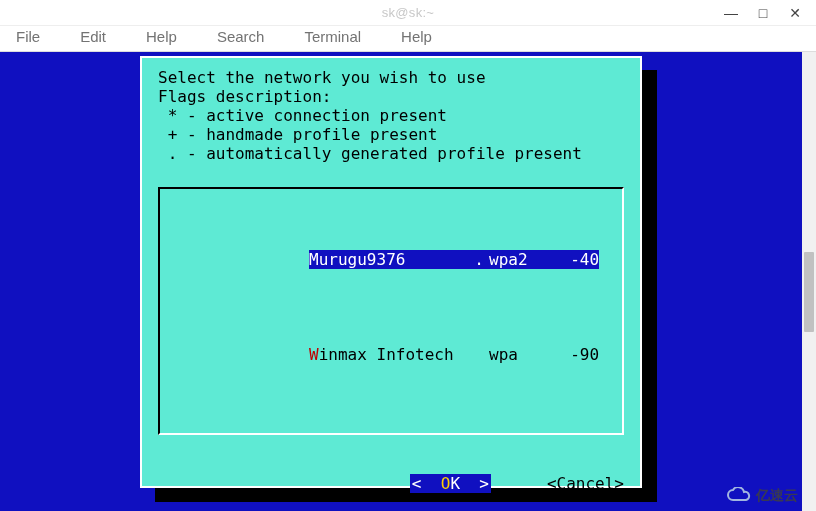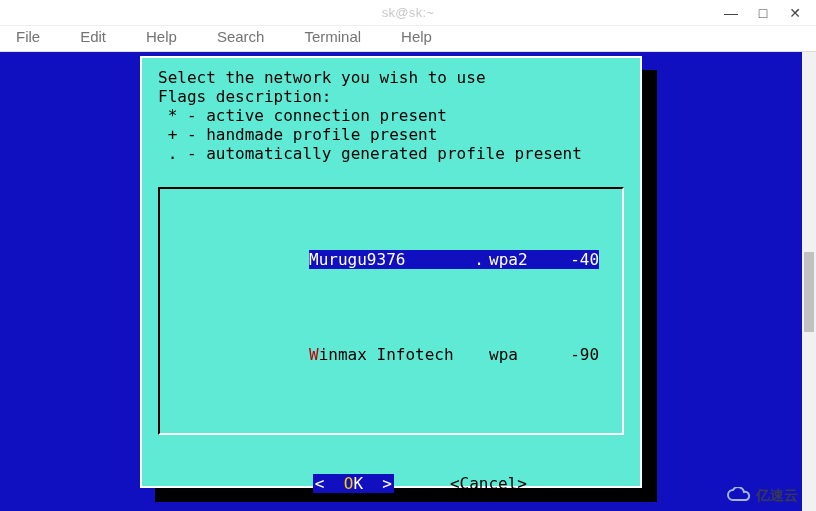--- a/index.html
+++ b/index.html
@@ -98,21 +98,21 @@
   .row .hot { color:#c00000; }
   .row.sel .hot { background:#1010c0; color:#fff; }
   .row .pad1 { display:inline-block; width: 64px; } 
   .row .name { display:inline-block; width: 160px; }
   .row .flag { display:inline-block; width: 20px; text-align:center;}
   .row .enc  { display:inline-block; width: 70px; }
   .row .sig  { display:inline-block; width: 40px; text-align:right; }
 
   .buttons {
     margin-top: 20px;
-    text-align:center;
+    text-align:right;
     white-space: pre;
   }
   .btn-ok-sel {
     background:#1010c0; color:#fff;
     display:inline-block;
     padding: 0 2px;
   }
   .btn-ok-sel .hot{ color:#ffd000; background:#1010c0;}
   .btn-cancel { display:inline-block; color:#000; margin-left: 56px;}
 

